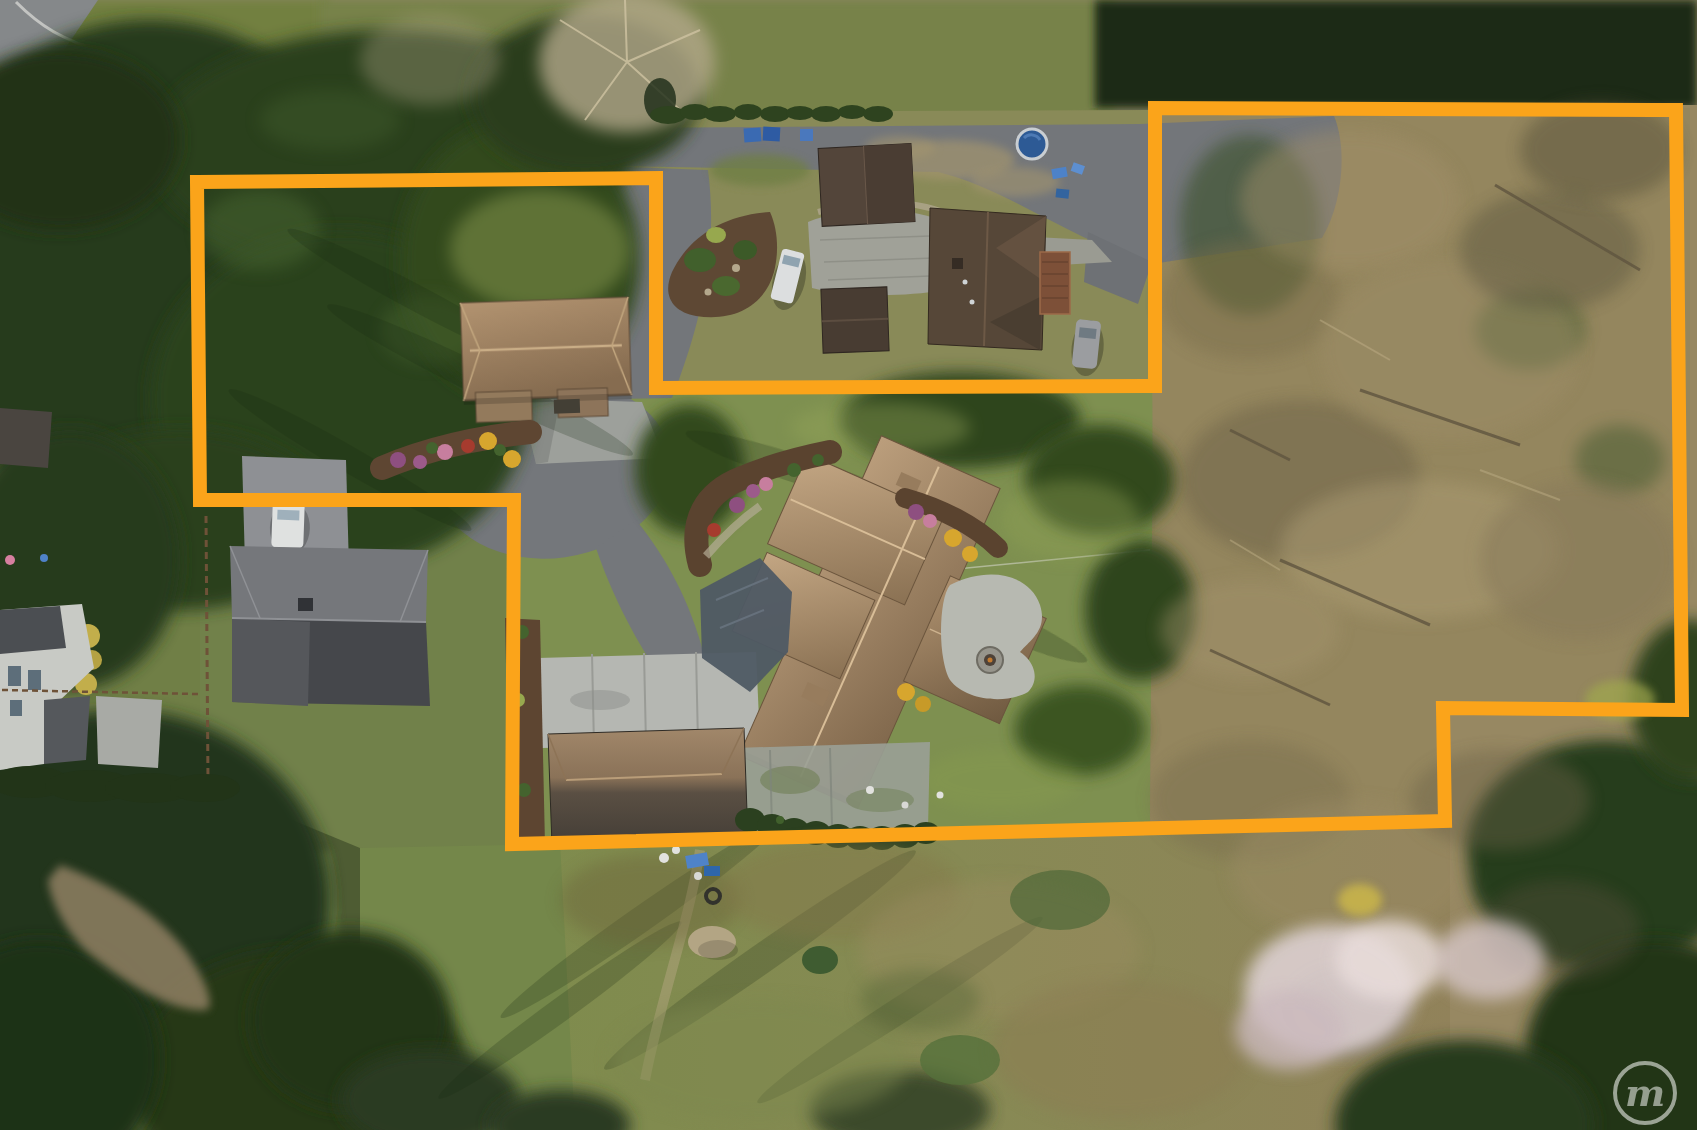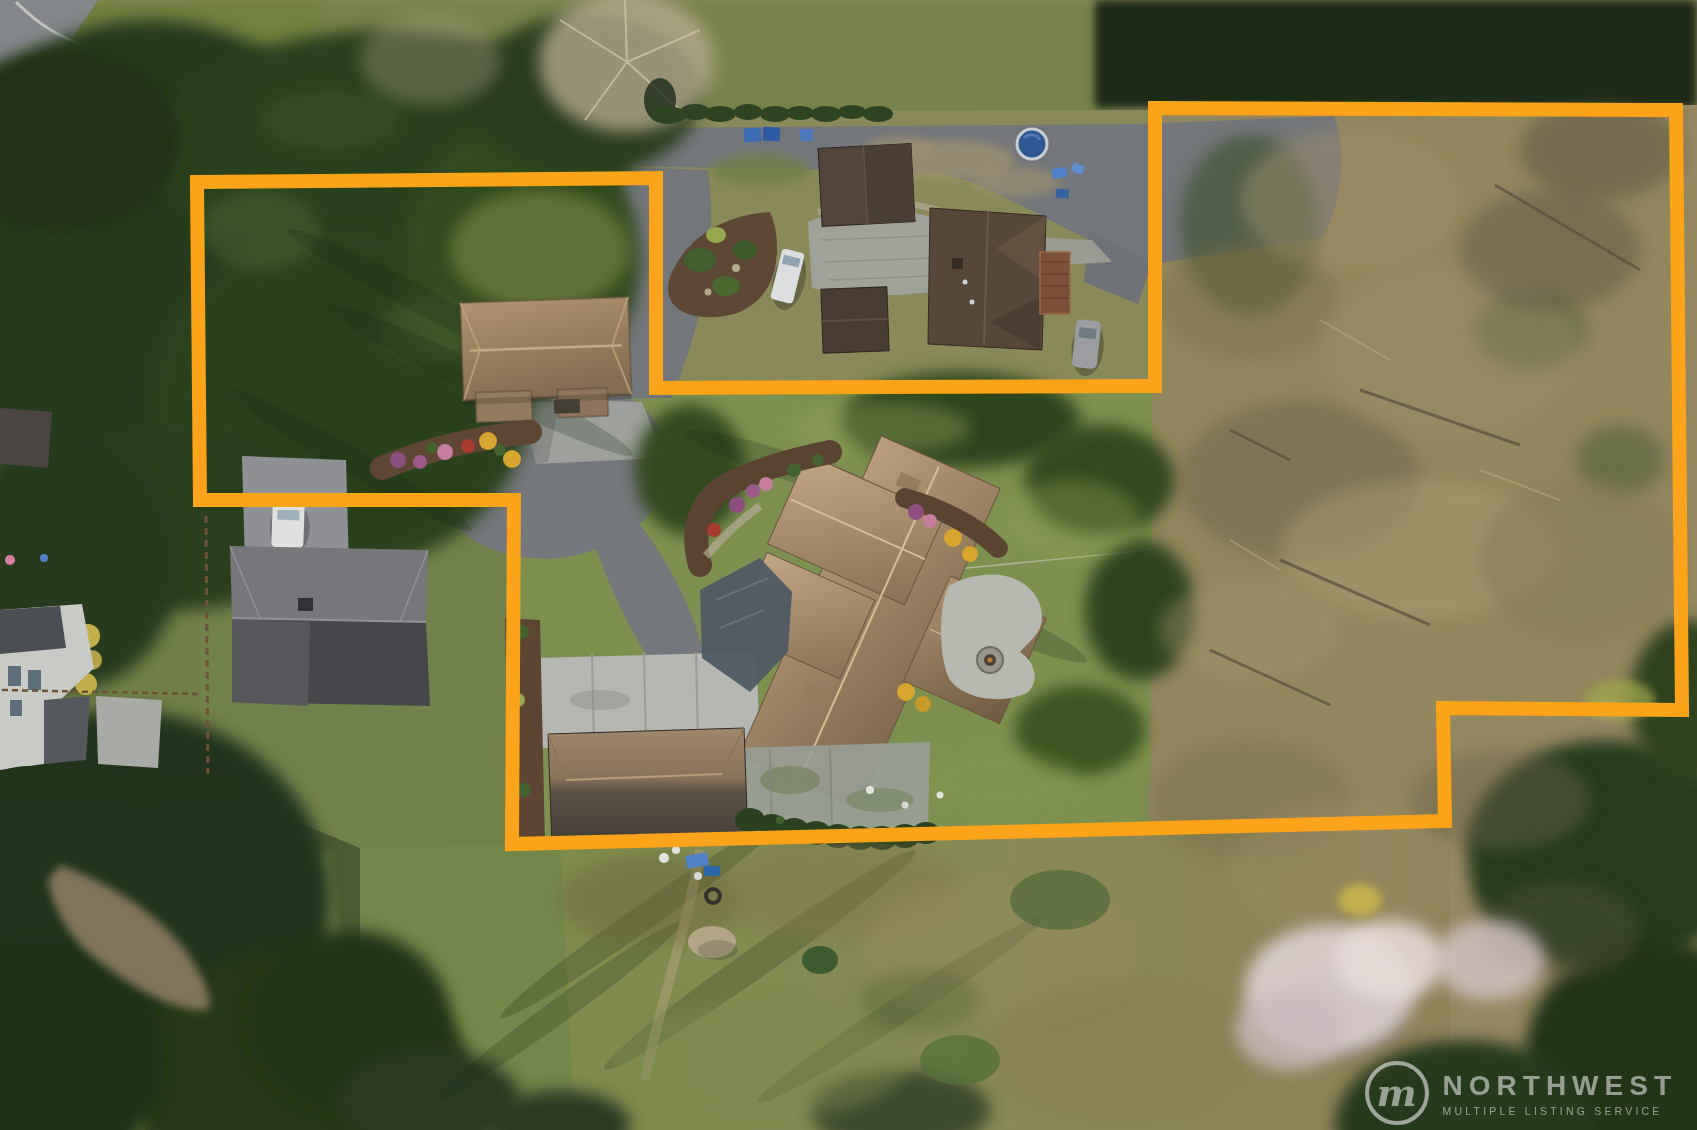--- a/index.html
+++ b/index.html
@@ -426,18 +426,14 @@
     <ellipse cx="1620" cy="700" rx="35" ry="20" fill="#a0a84e" opacity="0.7" filter="url(#b4)"></ellipse>
   </g>
 
   <polygon fill="none" stroke-width="14" stroke-miterlimit="10" points="197,182 656,178 656,388 1155,386 1155,108 1676,110 1682,710 1443,708 1445,821 512,844 514,500 200,500" stroke="#fba41a"></polygon>
 </svg>
 
   <div class="watermark">
     <div class="wm-logo">
         <span>m</span>
       </div>
-    <div class="wm-text">
-      <div class="wm-brand">NORTHWEST</div>
-      <div class="wm-tagline">MULTIPLE LISTING SERVICE</div>
-    </div>
   </div>
 </div>
 
 </body></html>

